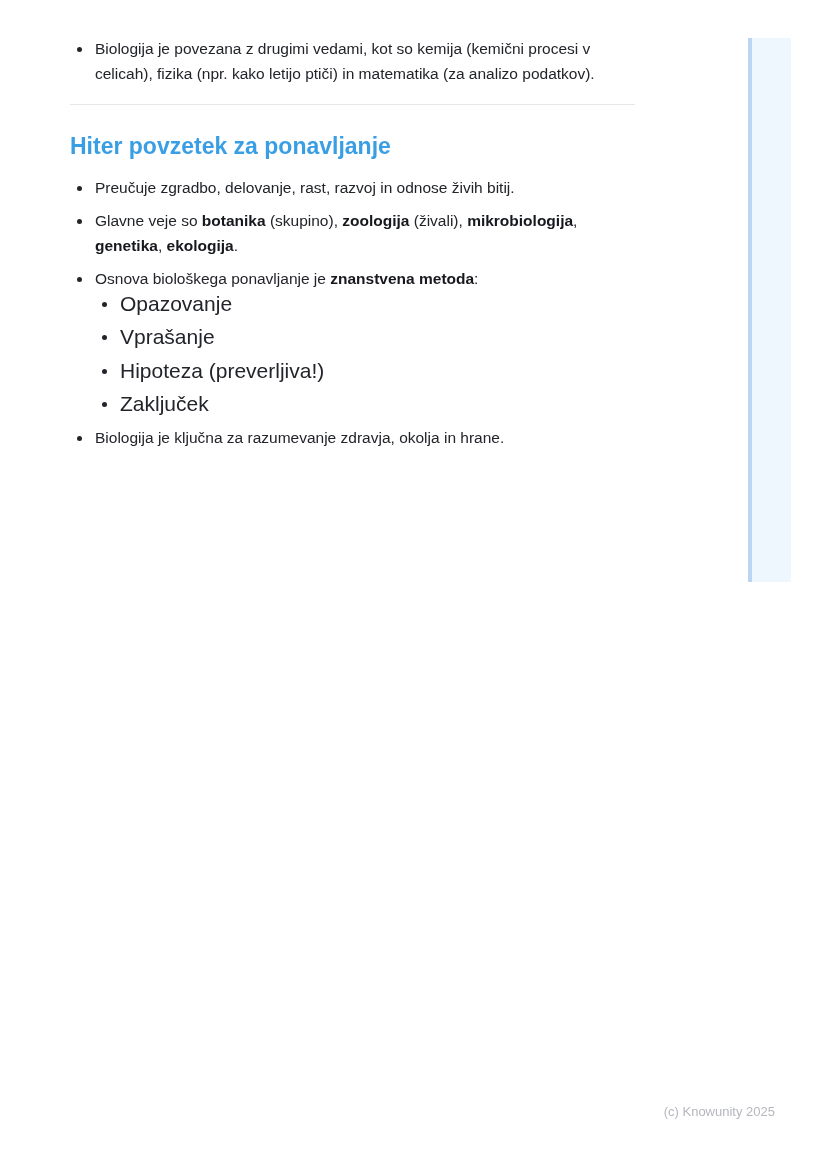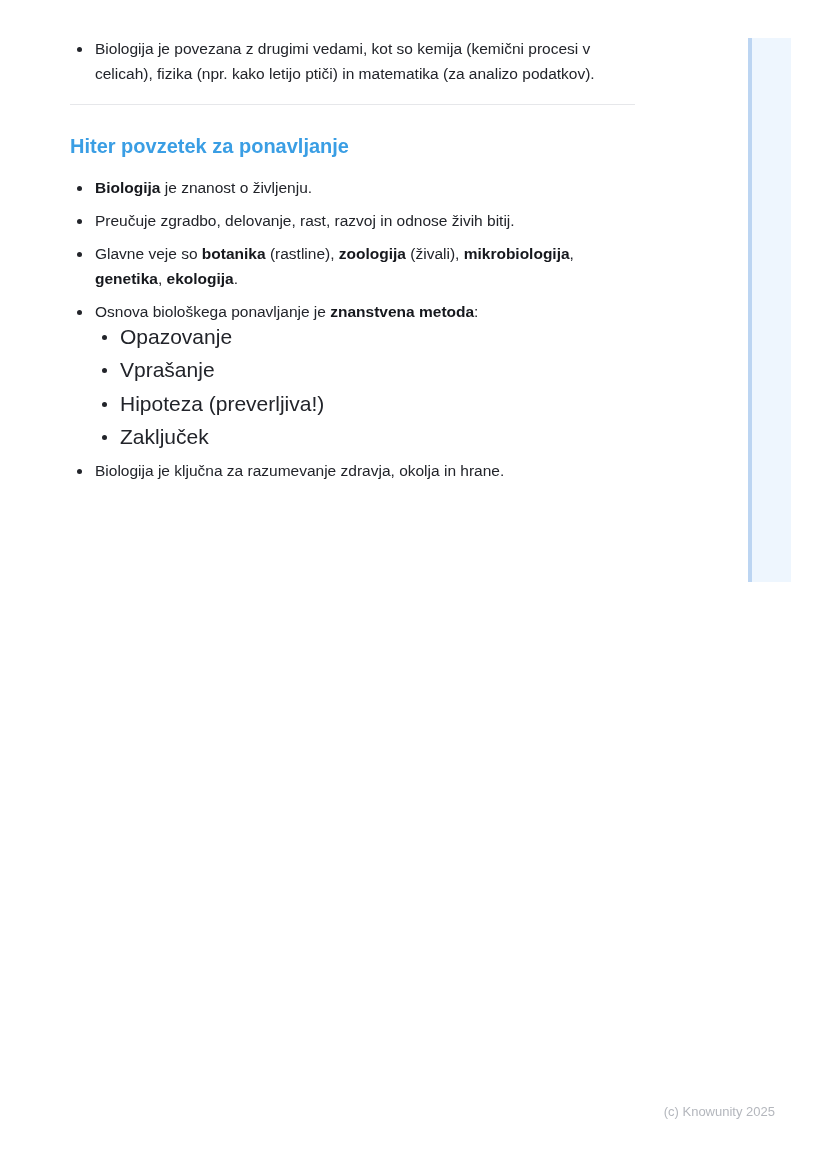--- a/index.html
+++ b/index.html
@@ -65,21 +65,21 @@
     }
     b { font-weight: bold; color: #16181d; }
     .divider {
       height: 1px;
       background: #e6e7ea;
       margin: 18px 0 26px 0;
       width: 565px;
     }
     h2 {
       margin: 0 0 14px 0;
-      font-size: 20px;
+      font-size: 23px;
       font-weight: bold;
       color: #3a9ee4;
       line-height: 30px;
     }
     .first-list li { margin-bottom: 0; }
     .side-panel {
       position: absolute;
       left: 748px;
       top: 38px;
       width: 43px;
@@ -106,27 +106,24 @@
       <span>Biologija je povezana z drugimi vedami, kot so kemija (kemični procesi v celicah), fizika (npr. kako letijo ptiči) in matematika (za analizo podatkov).</span>
     </li>
   </ul>
 
   <div class="divider"></div>
 
   <h2>Hiter povzetek za ponavljanje</h2>
 
   <ul class="top">
     <li>
-      <b>Biologija</b><span> je znanost o življenju.</span>
-    </li>
-    <li>
       <span>Preučuje zgradbo, delovanje, rast, razvoj in odnose živih bitij.</span>
     </li>
     <li>
-      <span>Glavne veje so </span><b>botanika</b><span> (rastline), </span><b>zoologija</b><span> (živali), </span><b>mikrobiologija</b><span>, </span><b>genetika</b><span>, </span><b>ekologija</b><span>.</span>
+      <span>Glavne veje so </span><b>botanika</b><span> (skupino), </span><b>zoologija</b><span> (živali), </span><b>mikrobiologija</b><span>, </span><b>genetika</b><span>, </span><b>ekologija</b><span>.</span>
     </li>
     <li>
       <span>Osnova biološkega ponavljanje je </span><b>znanstvena metoda</b><span>:</span>
       <ul class="sub">
         <li>Opazovanje</li>
         <li>Vprašanje</li>
         <li>Hipoteza (preverljiva!)</li>
         <li>Zaključek</li>
       </ul>
     </li>

